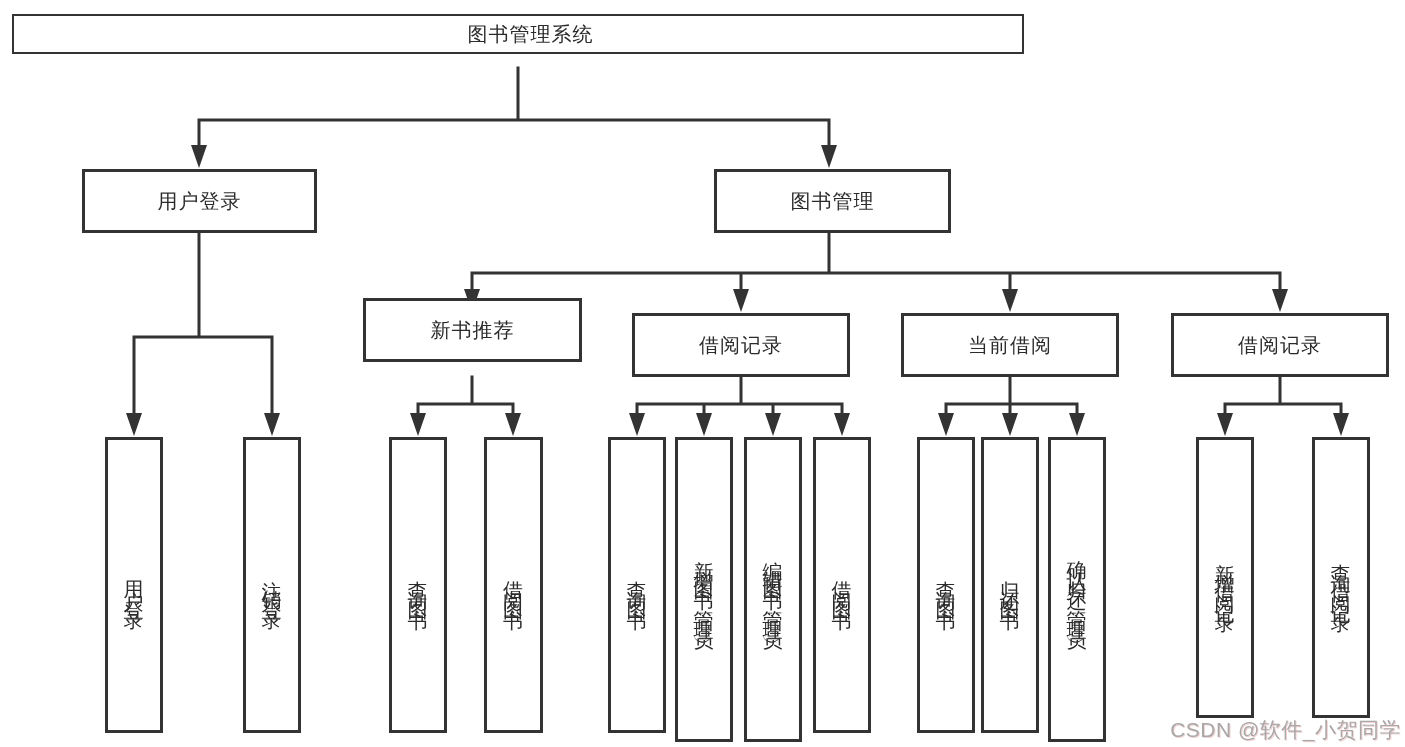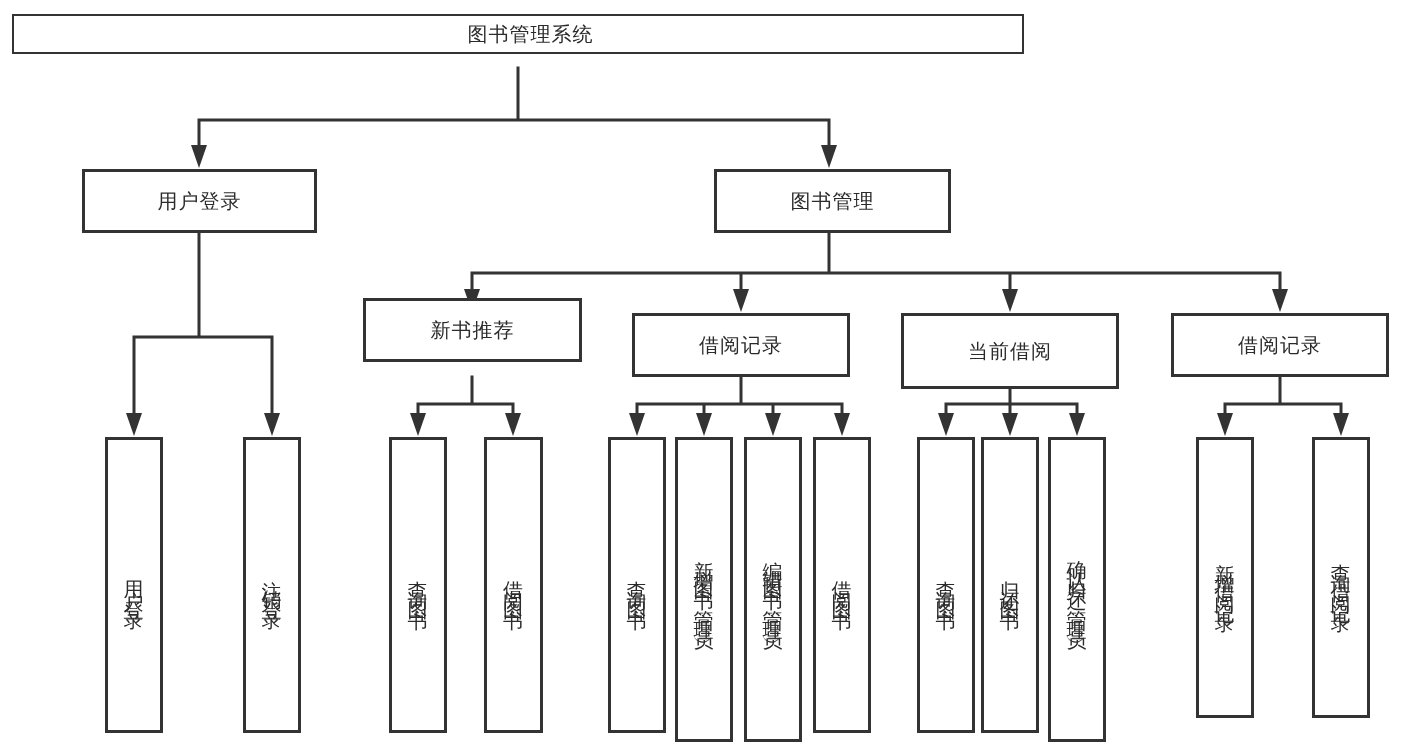--- a/index.html
+++ b/index.html
@@ -104,21 +104,21 @@
   <div class="node" style="left:714px; top:169px; width:237px; height:64px;">
     <span>图书管理</span>
   </div>
 
   <div class="node" style="left:363px; top:298px; width:219px; height:64px;">
     <span>新书推荐</span>
   </div>
   <div class="node" style="left:632px; top:313px; width:218px; height:64px;">
     <span>借阅记录</span>
   </div>
-  <div class="node" style="left:901px; top:313px; width:218px; height:76px;">
+  <div class="node" style="left:901px; top:313px; width:218px; height:64px;">
     <span>当前借阅</span>
   </div>
   <div class="node" style="left:1171px; top:313px; width:218px; height:64px;">
     <span>借阅记录</span>
   </div>
 
   <div class="node leaf" style="left:105px; top:437px; width:58px; height:296px;">
     <span>用户登录</span>
   </div>
   <div class="node leaf" style="left:243px; top:437px; width:58px; height:296px;">
@@ -155,14 +155,15 @@
     <span>确认归还（管理员）</span>
   </div>
 
   <div class="node leaf" style="left:1196px; top:437px; width:58px; height:281px;">
     <span>新增借阅记录</span>
   </div>
   <div class="node leaf" style="left:1312px; top:437px; width:58px; height:281px;">
     <span>查询借阅记录</span>
   </div>
 
+  <div class="watermark">CSDN @软件_小贺同学</div>
 
 </div>
 
 </body></html>

